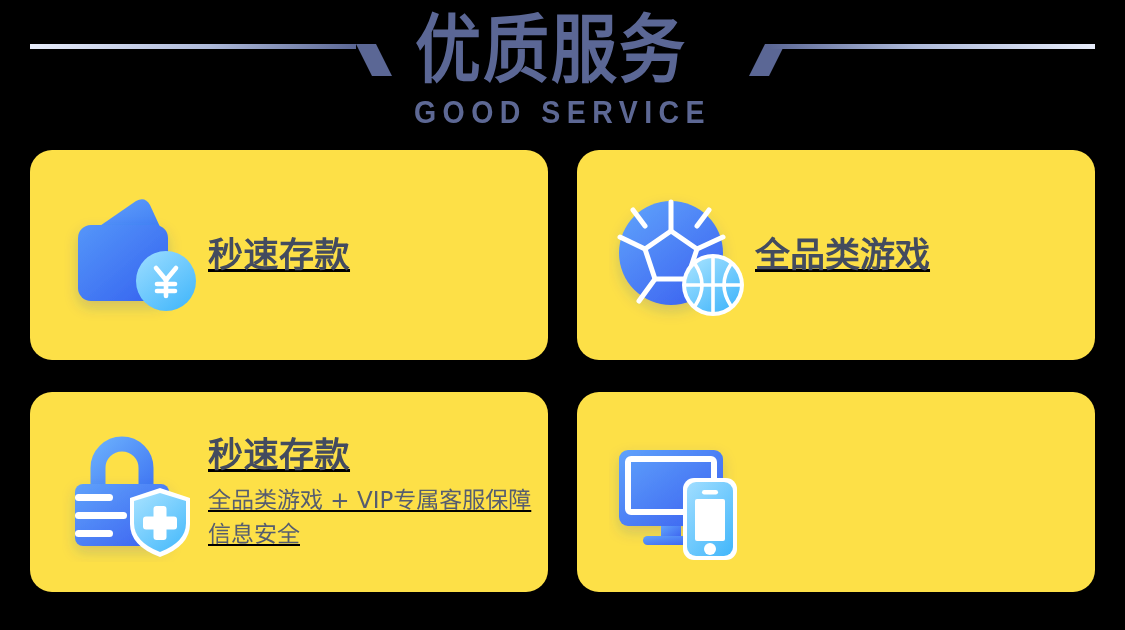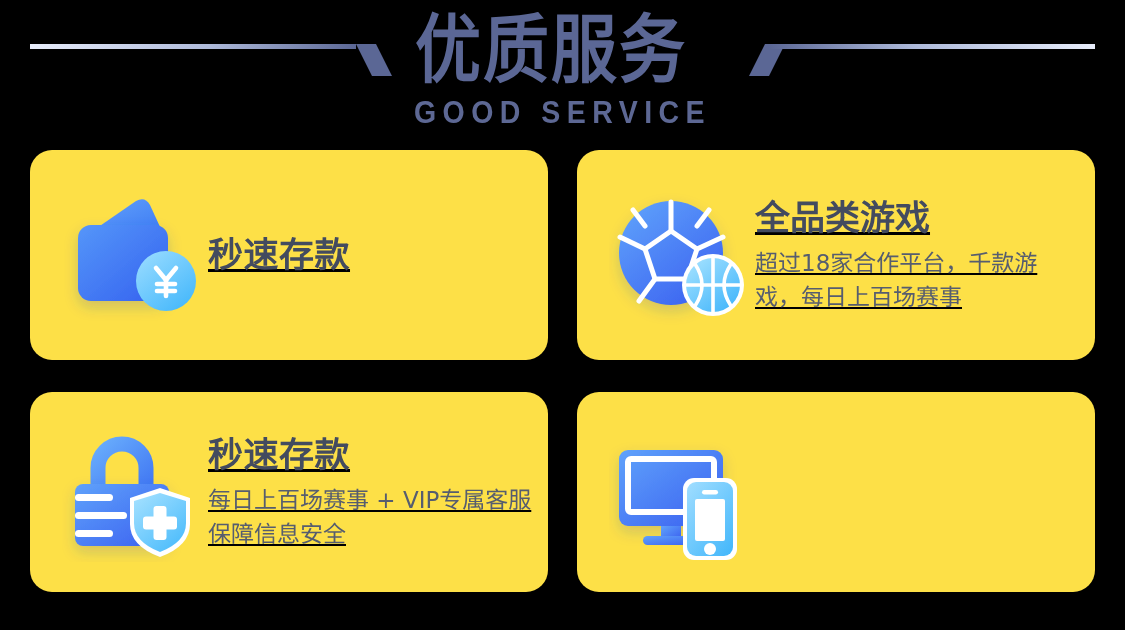--- a/index.html
+++ b/index.html
@@ -251,21 +251,20 @@
         <g fill="none" stroke="#ffffff" stroke-width="3.6" stroke-linecap="round">
           <line x1="104" y1="73" x2="104" y2="127"></line>
           <line x1="77" y1="100" x2="131" y2="100"></line>
           <path d="M86 79 Q100 100 86 121"></path>
           <path d="M122 79 Q108 100 122 121"></path>
         </g>
       </svg>
     </div>
     <div class="card-text">
       <div class="card-title">全品类游戏</div>
-      <div class="card-desc">超过18家合作平台，千款游戏，每日上百场赛事</div>
     </div>
   </div>
 
   <div class="card card-3 row-2">
     <div class="card-icon">
       <svg viewBox="0 0 140 140">
         <defs>
           <linearGradient id="lockGrad" x1="0" y1="0" x2="1" y2="1">
             <stop offset="0%" stop-color="#5fa2fb"></stop>
             <stop offset="100%" stop-color="#3a5ff0"></stop>
@@ -299,21 +298,21 @@
         <path d="M98 71 L124 79 V101 q0 19 -26 29 q-26 -10 -26 -29 V79 Z" fill="url(#shieldGrad)"></path>
 
         <g fill="#ffffff">
           <rect x="91.5" y="84" width="13" height="34" rx="3"></rect>
           <rect x="81" y="94.5" width="34" height="13" rx="3"></rect>
         </g>
       </svg>
     </div>
     <div class="card-text">
       <div class="card-title">秒速存款</div>
-      <div class="card-desc">每日上百场赛事 + VIP专属客服保障信息安全</div>
+      <div class="card-desc">全品类游戏 + VIP专属客服保障信息安全</div>
     </div>
   </div>
 
   <div class="card card-4 row-2">
     <div class="card-icon">
       <svg viewBox="0 0 140 140">
         <defs>
           <linearGradient id="monGrad" x1="0" y1="0" x2="1" y2="1">
             <stop offset="0%" stop-color="#5fa2fb"></stop>
             <stop offset="100%" stop-color="#3a5ff0"></stop>

